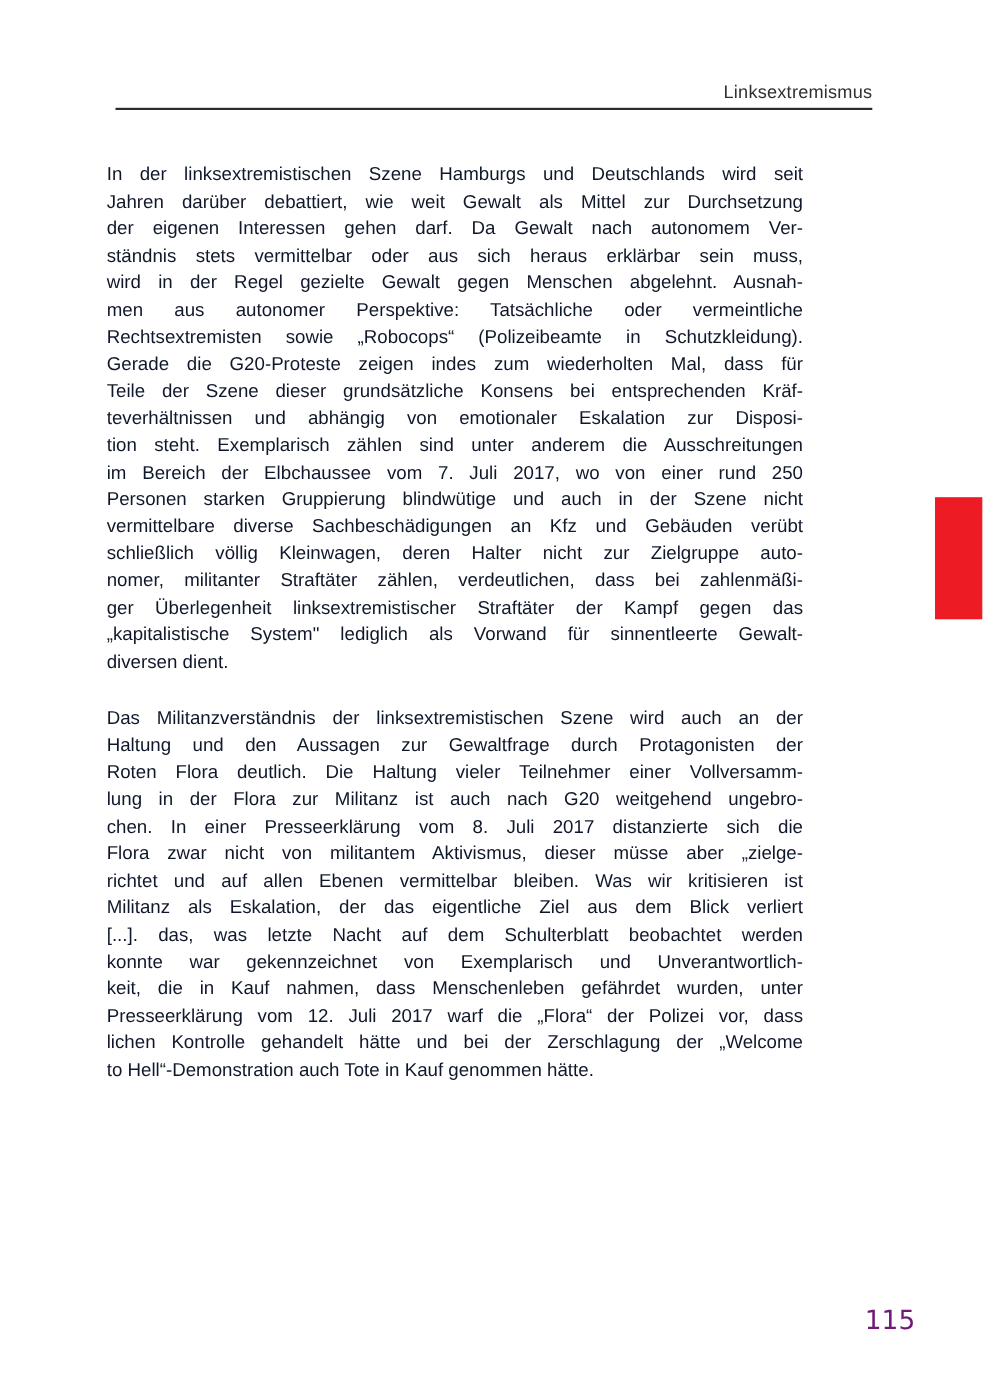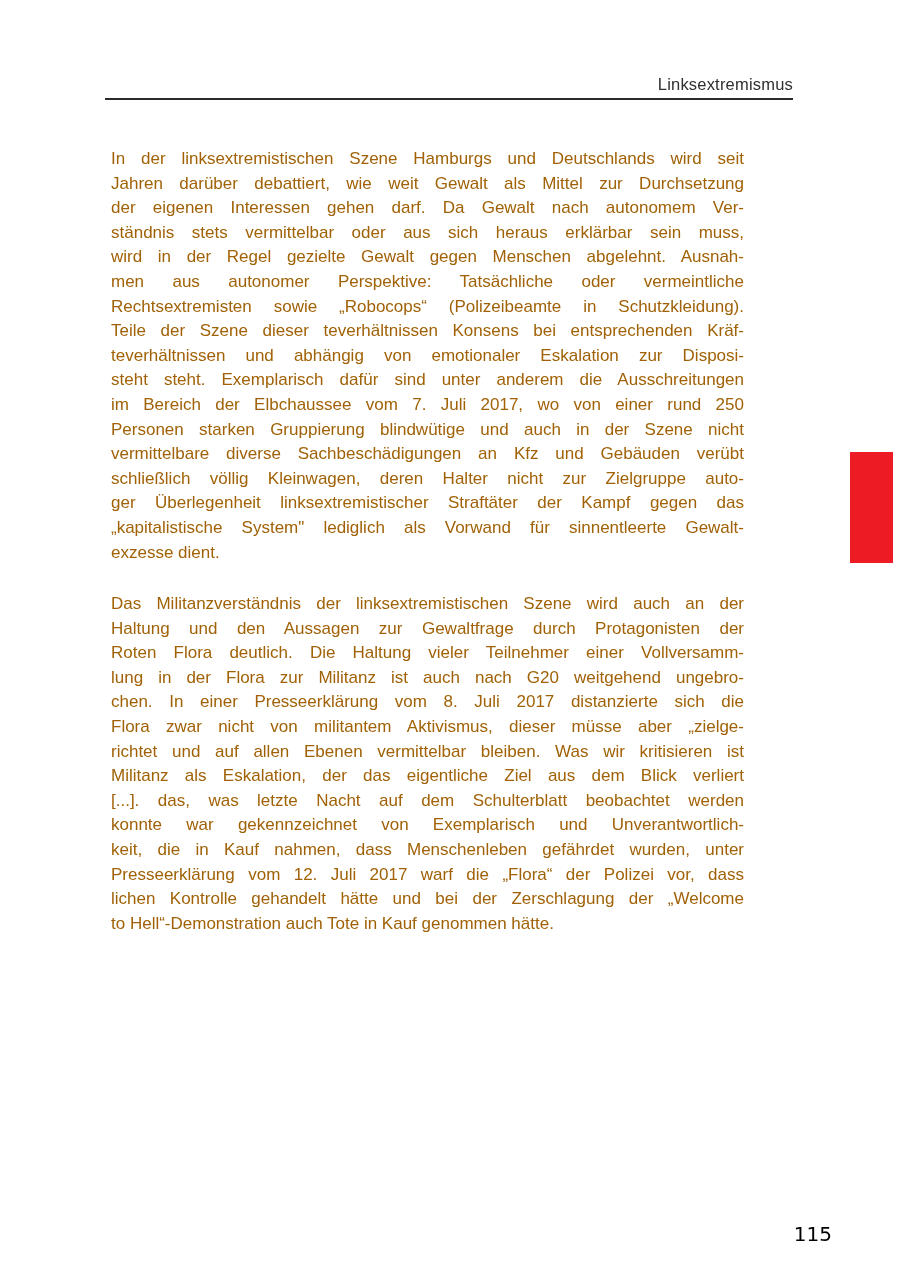--- a/index.html
+++ b/index.html
@@ -33,25 +33,25 @@
     position: absolute;
     top: 98px;
     left: 105px;
     width: 688px;
     height: 2px;
     background: #2b2b2b;
   }
   .body-text {
     position: absolute;
     top: 147px;
-    left: 111px;
+    left: 97px;
     width: 633px;
     font-size: 17px;
     line-height: 24.6px;
-    color: #a16207;
+    color: #0f172a;
   }
   .paragraph {
     margin: 0 0 27px 0;
   }
   .paragraph .line {
     text-align: justify;
     text-align-last: justify;
     white-space: normal;
   }
   .paragraph .line:last-child {
@@ -63,53 +63,54 @@
     top: 452px;
     width: 43px;
     height: 111px;
     background: #ed1c24;
   }
   .page-number {
     position: absolute;
     top: 1186px;
     right: 68px;
     font-family: "DejaVu Sans", sans-serif;
-    font-size: 20px;
-    color: #000000;
-    margin-top: 36px;
+    font-size: 24px;
+    color: #701a75;
   }
 </style>
 </head>
 <body>
 
 <div class="page">
 
   <div class="running-head">Linksextremismus</div>
 
   <div class="header-rule"></div>
 
   <div class="body-text">
     <div class="paragraph">
         <div class="line">In der linksextremistischen Szene Hamburgs und Deutschlands wird seit</div>
         <div class="line">Jahren darüber debattiert, wie weit Gewalt als Mittel zur Durchsetzung</div>
         <div class="line">der eigenen Interessen gehen darf. Da Gewalt nach autonomem Ver-</div>
         <div class="line">ständnis stets vermittelbar oder aus sich heraus erklärbar sein muss,</div>
         <div class="line">wird in der Regel gezielte Gewalt gegen Menschen abgelehnt. Ausnah-</div>
         <div class="line">men aus autonomer Perspektive: Tatsächliche oder vermeintliche</div>
         <div class="line">Rechtsextremisten sowie „Robocops“ (Polizeibeamte in Schutzkleidung).</div>
-        <div class="line">Teile der Szene dieser teverhältnissen Konsens bei entsprechenden Kräf-</div>
+        <div class="line">Gerade die G20-Proteste zeigen indes zum wiederholten Mal, dass für</div>
+        <div class="line">Teile der Szene dieser grundsätzliche Konsens bei entsprechenden Kräf-</div>
         <div class="line">teverhältnissen und abhängig von emotionaler Eskalation zur Disposi-</div>
-        <div class="line">steht steht. Exemplarisch dafür sind unter anderem die Ausschreitungen</div>
+        <div class="line">tion steht. Exemplarisch zählen sind unter anderem die Ausschreitungen</div>
         <div class="line">im Bereich der Elbchaussee vom 7. Juli 2017, wo von einer rund 250</div>
         <div class="line">Personen starken Gruppierung blindwütige und auch in der Szene nicht</div>
         <div class="line">vermittelbare diverse Sachbeschädigungen an Kfz und Gebäuden verübt</div>
         <div class="line">schließlich völlig Kleinwagen, deren Halter nicht zur Zielgruppe auto-</div>
+        <div class="line">nomer, militanter Straftäter zählen, verdeutlichen, dass bei zahlenmäßi-</div>
         <div class="line">ger Überlegenheit linksextremistischer Straftäter der Kampf gegen das</div>
         <div class="line">„kapitalistische System" lediglich als Vorwand für sinnentleerte Gewalt-</div>
-        <div class="line">exzesse dient.</div>
+        <div class="line">diversen dient.</div>
       </div>
     <div class="paragraph">
         <div class="line">Das Militanzverständnis der linksextremistischen Szene wird auch an der</div>
         <div class="line">Haltung und den Aussagen zur Gewaltfrage durch Protagonisten der</div>
         <div class="line">Roten Flora deutlich. Die Haltung vieler Teilnehmer einer Vollversamm-</div>
         <div class="line">lung in der Flora zur Militanz ist auch nach G20 weitgehend ungebro-</div>
         <div class="line">chen. In einer Presseerklärung vom 8. Juli 2017 distanzierte sich die</div>
         <div class="line">Flora zwar nicht von militantem Aktivismus, dieser müsse aber „zielge-</div>
         <div class="line">richtet und auf allen Ebenen vermittelbar bleiben. Was wir kritisieren ist</div>
         <div class="line">Militanz als Eskalation, der das eigentliche Ziel aus dem Blick verliert</div>

